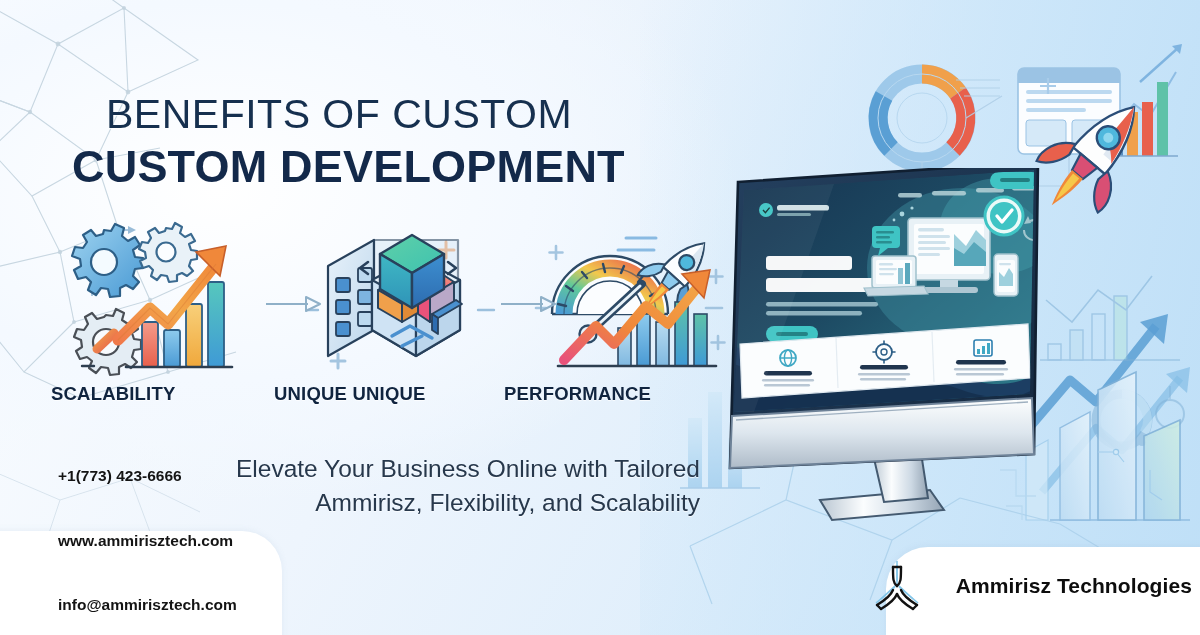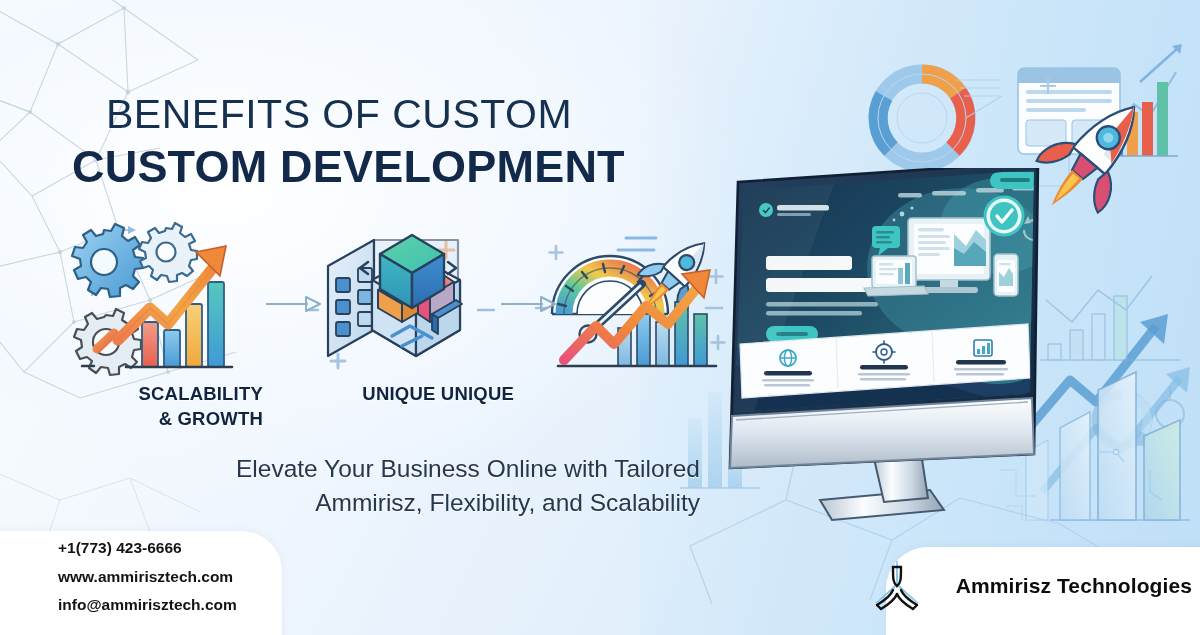--- a/index.html
+++ b/index.html
@@ -46,21 +46,21 @@
   .feat-2 { left:250px; }
   .feat-3 { left:478px; }
 
   .conn { position:absolute; top:76px; width:58px; height:20px; }
   .conn-1 { left:208px; }
   .conn-2 { left:443px; }
   .conn-3 { left:684px; }
 
   .labels { position:absolute; left:56px; top:382px; width:700px; height:62px; }
   .lab {
-    position:absolute; top:0; text-align:right;
+    position:absolute; top:0; text-align:left;
     font-weight:700; font-size:18.5px; line-height:1.33;
     color:#10243f; letter-spacing:.2px;
     text-shadow:0 1px 1px rgba(255,255,255,.8);
   }
   .lab-1 { left:-5px; width:212px; }
   .lab-2 { left:218px; width:240px; }
   .lab-3 { left:448px; width:228px; }
 
   
   .subtitle {
@@ -77,21 +77,21 @@
   
   .footer-left {
     position:absolute; left:-34px; bottom:-10px; width:316px; height:114px;
     background:#ffffff; border-radius:0 40px 0 0;
     box-shadow:0 -1px 6px rgba(120,150,180,.10);
   }
   .contact {
     position:absolute; left:58px; bottom:16px; width:280px;
     font-size:15.5px; color:#141414; font-weight:700; line-height:1.82;
   }
-  .contact div { white-space:nowrap; }
+  .contact div { white-space:nowrap;margin-top:36px; }
 
   .footer-right {
     position:absolute; right:-30px; bottom:-12px; width:344px; height:100px;
     background:#ffffff; border-radius:42px 0 0 0;
     box-shadow:0 -1px 6px rgba(120,150,180,.10);
   }
   .brand {
     position:absolute; right:8px; bottom:20px;
     display:flex; align-items:center; gap:30px;
   }
@@ -550,26 +550,26 @@
     </svg>
     <svg class="conn conn-3" viewBox="0 0 58 20">
       <path d="M2 10 L44 10" stroke="#8fb0c8" stroke-width="2" fill="none"></path>
       <path d="M42 3 L56 10 L42 17 Z" fill="none" stroke="#8fb0c8" stroke-width="2" stroke-linejoin="round"></path>
     </svg>
   </div>
 
   <div class="labels">
     <div class="lab lab-1">
       <div>SCALABILITY</div>
-      <div>&amp; GROWTH</div>
     </div>
     <div class="lab lab-2">
       <div>UNIQUE UNIQUE</div>
     </div>
     <div class="lab lab-3">
+      <div>PERFORMANCE</div>
     </div>
   </div>
 
   <div class="subtitle">
     <div>Elevate Your Business Online with Tailored</div>
     <div>Ammirisz, Flexibility, and Scalability</div>
   </div>
 
   <div class="monitor">
     <svg width="330" height="370" viewBox="0 0 330 370">

